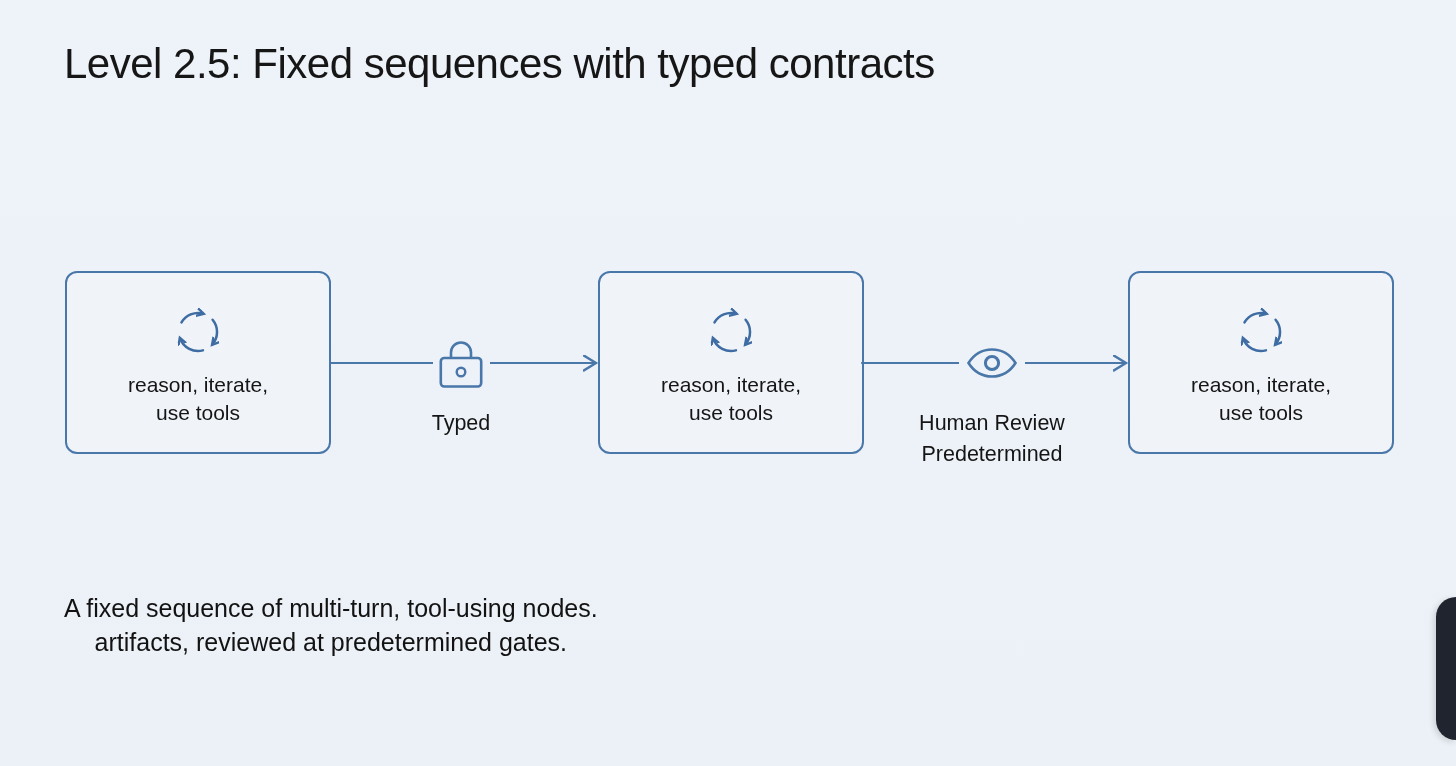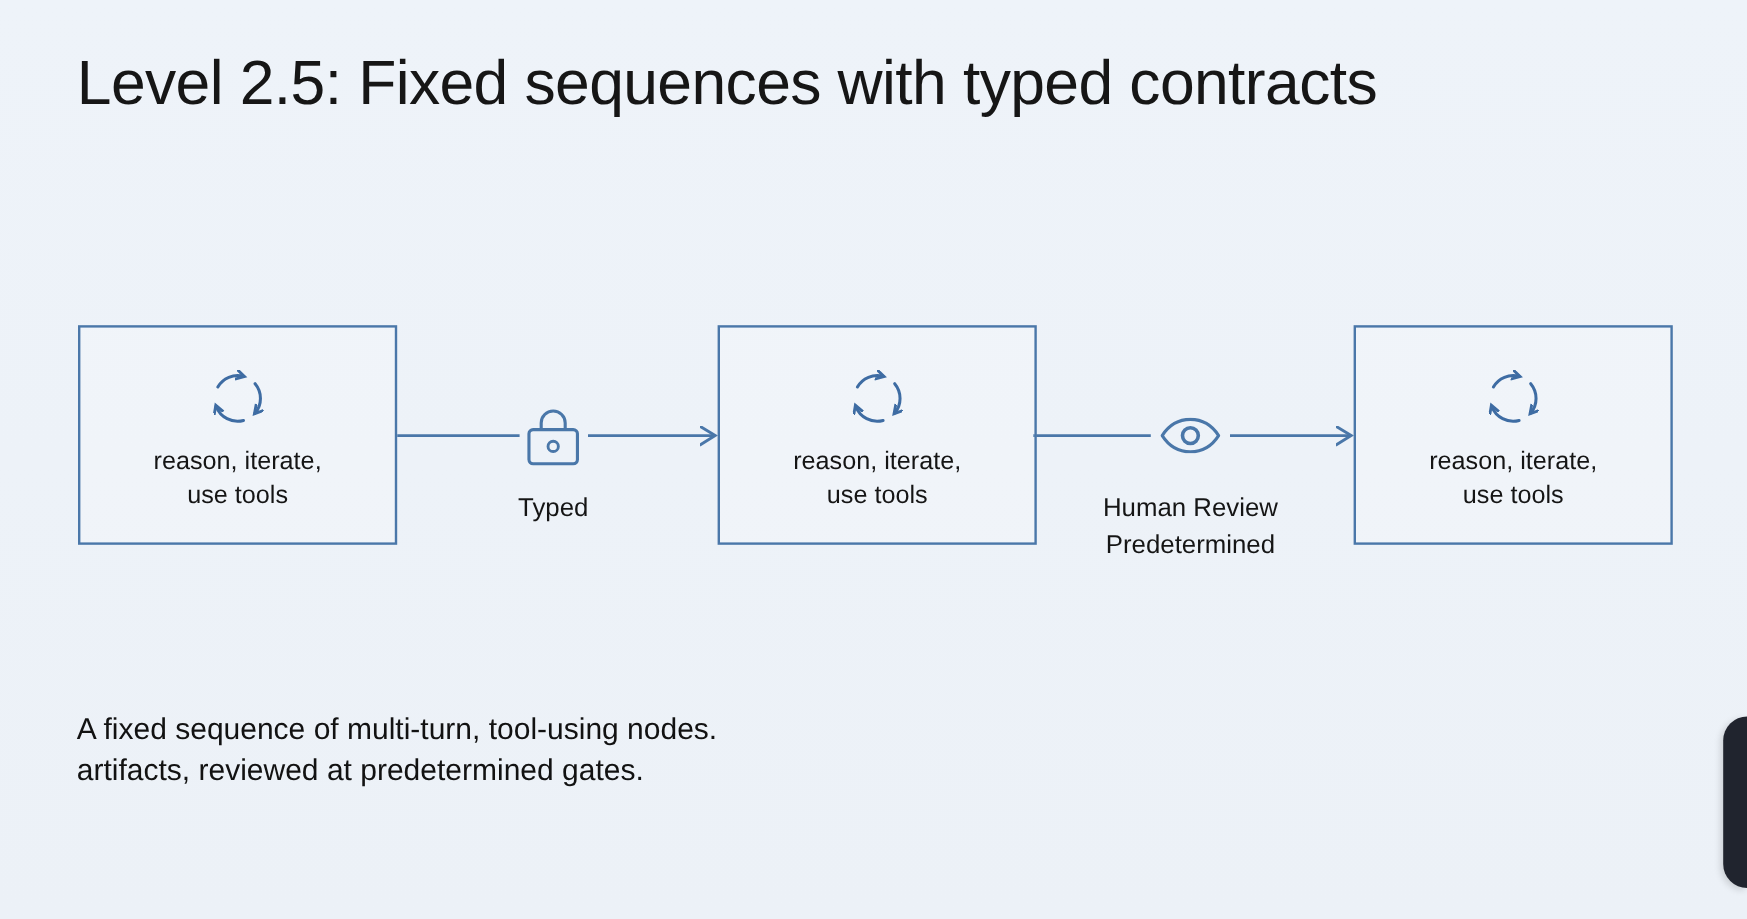--- a/index.html
+++ b/index.html
@@ -14,34 +14,34 @@
   .stage {
     position: relative;
     width: 1456px;
     height: 766px;
     background: linear-gradient(180deg, #eef3f9 0%, #ecf1f7 100%);
   }
   .page-title {
     position: absolute;
     left: 64px;
     top: 40px;
-    font-size: 52px;
+    font-size: 42px;
     font-weight: 500;
     letter-spacing: -0.5px;
     color: #161616;
     white-space: nowrap;
   }
   .node-box {
     position: absolute;
     top: 271px;
     width: 266px;
     height: 183px;
     box-sizing: border-box;
     border: 2px solid #4a77a9;
-    border-radius: 0;
+    border-radius: 12px;
     background: rgba(255,255,255,0.18);
     display: flex;
     flex-direction: column;
     align-items: center;
     padding-top: 30px;
   }
   .node-box.n1 { left: 65px; }
   .node-box.n2 { left: 598px; }
   .node-box.n3 { left: 1128px; }
   .node-label {
@@ -75,20 +75,21 @@
   .gate-label.typed { left: 361px; width: 200px; }
   .gate-label.review { left: 882px; width: 220px; }
   .description {
     position: absolute;
     left: 64px;
     top: 592px;
     font-size: 25px;
     line-height: 33.5px;
     color: #121212;
     white-space: nowrap;
+    text-align: center;
   }
   .floating-widget {
     position: absolute;
     right: 0;
     top: 597px;
     width: 20px;
     height: 143px;
     background: #20242e;
     border-radius: 26px 0 0 26px;
     box-shadow: -2px 2px 6px rgba(0,0,0,0.15);

